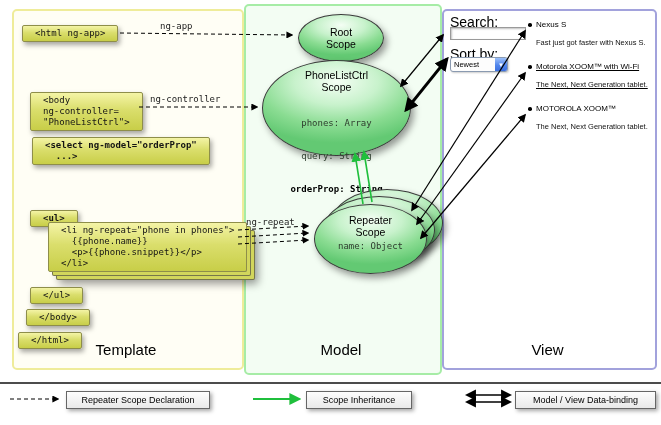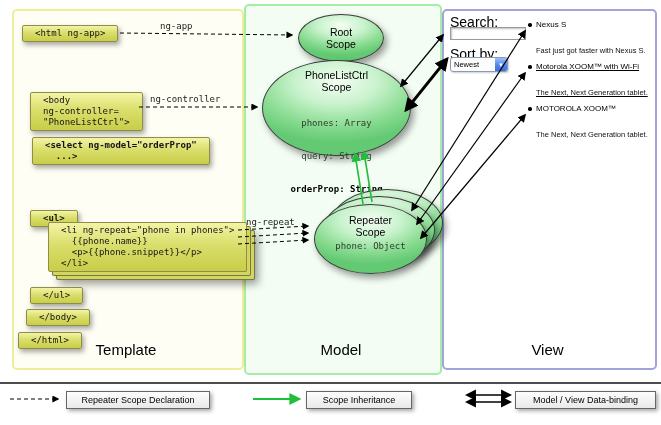--- a/index.html
+++ b/index.html
@@ -35,21 +35,21 @@
   .search-input{position:absolute;left:450px;top:27px;width:70px;height:11px;z-index:4;border:1px solid #9a9a9a;
     box-shadow:inset 1px 1px 2px rgba(0,0,0,.25);background:#fff;font-size:8px;padding:0 2px;}
   .sort-select{position:absolute;left:450px;top:57px;width:56px;height:13px;z-index:4;display:flex;align-items:stretch;
     border:1px solid #8a9ab0;border-radius:3px;background:#fdfdfd;box-shadow:1px 1px 2px rgba(0,0,0,.2);}
   .sort-value{flex:1;font-size:7.5px;line-height:13px;padding-left:3px;color:#000;}
   .sort-btn{width:12px;display:flex;align-items:center;justify-content:center;color:#fff;font-size:6px;
     background:linear-gradient(180deg,#9cc0fa 0%,#5286ec 55%,#3b6fe0 100%);border-radius:0 2px 2px 0;}
   .view-item{position:absolute;left:527px;width:124px;z-index:4;}
   .vi-name{position:relative;font-size:8px;line-height:10px;color:#000;padding-left:9px;}
   .vi-name::before{content:"";position:absolute;left:1px;top:3px;width:3.5px;height:3.5px;background:#000;border-radius:50%;}
-  .vi-desc{font-size:7.5px;line-height:9px;color:#111;margin-top:16px;padding-left:9px;}
+  .vi-desc{font-size:7.5px;line-height:9px;color:#111;margin-top:8px;padding-left:9px;}
 
   
   .legend-box{position:absolute;z-index:4;height:16px;line-height:16px;text-align:center;font-size:9px;color:#000;
     border:1px solid #666;background:linear-gradient(#fdfdfd,#e9e9e9);box-shadow:2px 2px 4px rgba(0,0,0,.35);}
 
   .overlay{position:absolute;left:0;top:0;z-index:6;pointer-events:none;}
 </style>
 </head>
 <body>
 
@@ -95,21 +95,21 @@
       <div>query: String</div>
       <div class="scope-prop-bold">orderProp: String</div>
     </div>
   </div>
 
   <div class="ellipse" style="left:331px;top:189px;width:110px;height:66px;"></div>
   <div class="ellipse" style="left:323px;top:196px;width:110px;height:66px;"></div>
   <div class="ellipse" style="left:314px;top:204px;width:111px;height:68px;">
     <div class="scope-title" style="margin-top:9px;">Repeater
 Scope</div>
-    <div class="scope-props">phone: Object</div>
+    <div class="scope-props">name: Object</div>
   </div>
 
   <div class="view-text" style="left:450px;top:14px;">Search:</div>
   <input class="search-input" style="">
   <div class="view-text" style="left:450px;top:46px;">Sort by:</div>
   <div class="sort-select">
     <span class="sort-value">Newest</span>
     <span class="sort-btn">▼</span>
   </div>
 

